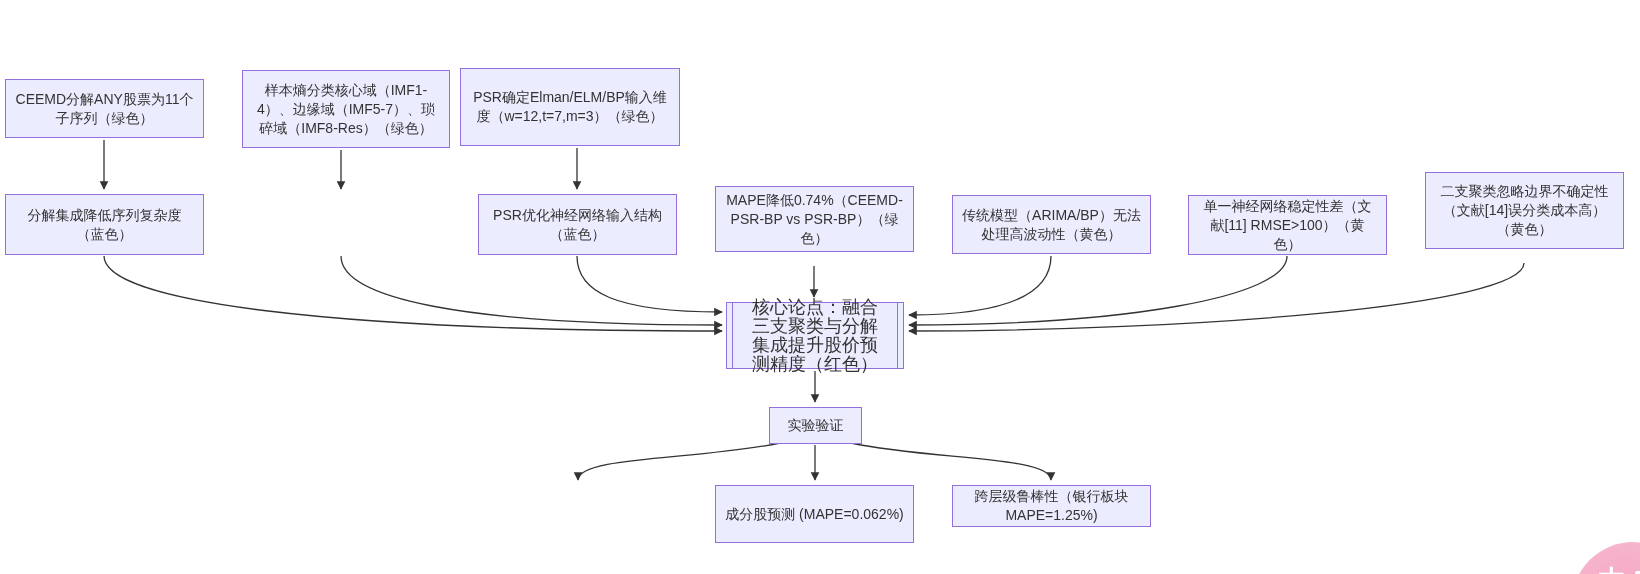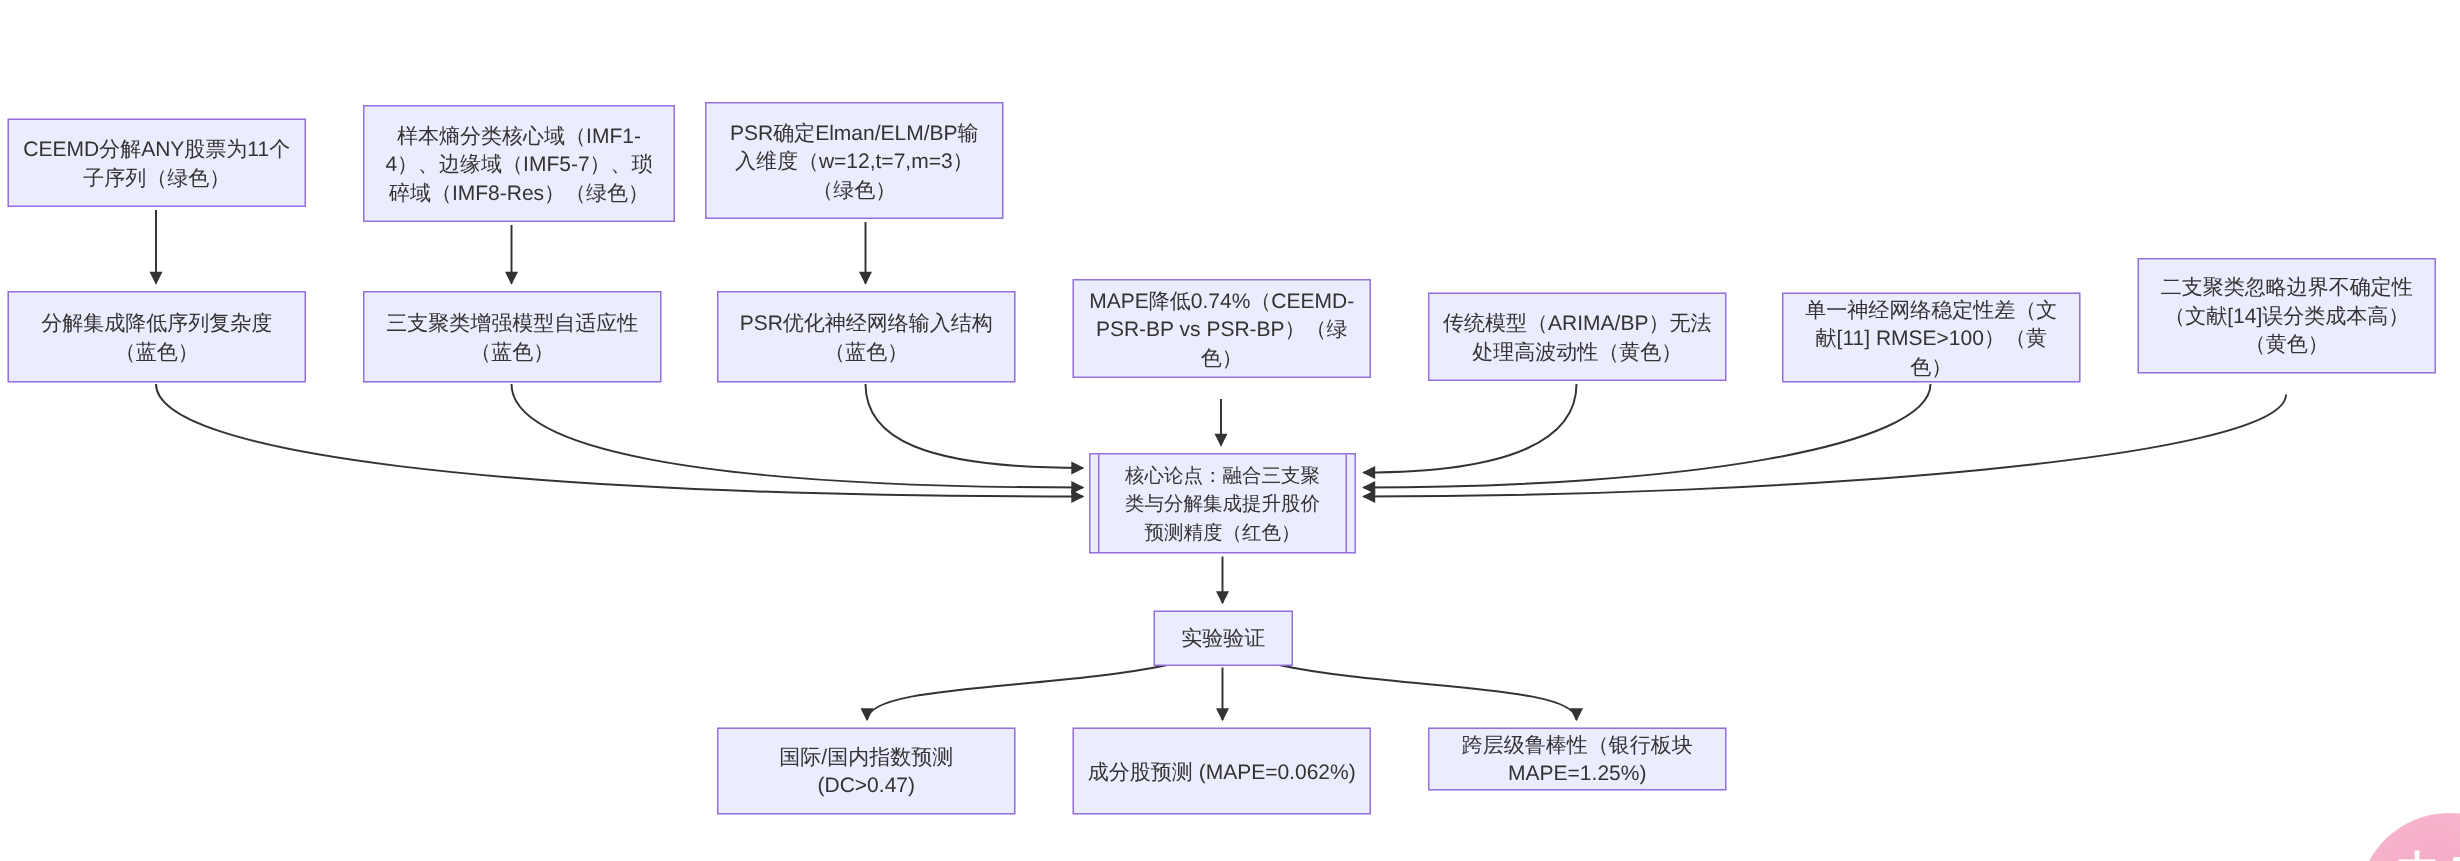--- a/index.html
+++ b/index.html
@@ -14,21 +14,21 @@
   .node{
     position:absolute;z-index:2;box-sizing:border-box;
     background:var(--node-fill,#ECECFF);
     border:1px solid var(--node-border,#9370DB);
     color:var(--text,#333333);
     display:flex;align-items:center;justify-content:center;
     text-align:center;font-size:14px;line-height:19px;
     padding:4px 9px;
   }
   .node .lbl{display:inline-block;}
-  .node.core{padding:4px 23px;font-size:13px;}
+  .node.core{padding:4px 23px;font-size:18px;}
   .sub-line{
     position:absolute;top:0;bottom:0;width:0;
     border-left:1px solid var(--node-border,#9370DB);
   }
   .sub-line.left{left:5px;}
   .sub-line.right{right:5px;}
   .translate-fab{
     position:absolute;z-index:3;left:1572px;top:512px;width:122px;height:122px;
     border-radius:50%;
     background:radial-gradient(circle at 42% 38%, var(--fab,#F5A9C6) 0%, #F7B6CE 55%, #FBD7E4 100%);
@@ -66,29 +66,26 @@
     <path class="edge" marker-end="url(#arrow)" d="M815,415 L815,450"></path>
     <path class="edge" marker-end="url(#arrow)" d="M851,413 C930,430 1051,426 1051,450"></path>
   </svg>
 
   <div class="node" style="left:5px;top:49px;width:199px;height:59px">
     <span class="lbl">CEEMD分解ANY股票为11个子序列（绿色）</span>
   </div>
   <div class="node" style="left:242px;top:40px;width:208px;height:78px">
     <span class="lbl">样本熵分类核心域（IMF1-4）、边缘域（IMF5-7）、琐碎域（IMF8-Res）（绿色）</span>
   </div>
-  <div class="node" style="left:470px;top:38px;width:199px;height:78px">
+  <div class="node" style="left:460px;top:38px;width:220px;height:78px">
     <span class="lbl">PSR确定Elman/ELM/BP输入维度（w=12,t=7,m=3）（绿色）</span>
   </div>
 
   <div class="node" style="left:5px;top:164px;width:199px;height:61px">
     <span class="lbl">分解集成降低序列复杂度（蓝色）</span>
-  </div>
-  <div class="node" style="left:242px;top:164px;width:199px;height:61px">
-    <span class="lbl">三支聚类增强模型自适应性（蓝色）</span>
   </div>
   <div class="node" style="left:478px;top:164px;width:199px;height:61px">
     <span class="lbl">PSR优化神经网络输入结构（蓝色）</span>
   </div>
   <div class="node" style="left:715px;top:156px;width:199px;height:66px">
     <span class="lbl">MAPE降低0.74%（CEEMD-PSR-BP vs PSR-BP）（绿色）</span>
   </div>
   <div class="node" style="left:952px;top:165px;width:199px;height:59px">
     <span class="lbl">传统模型（ARIMA/BP）无法处理高波动性（黄色）</span>
   </div>
@@ -102,23 +99,20 @@
   <div class="node core" style="left:726px;top:272px;width:178px;height:67px">
     <span class="sub-line left"></span>
     <span class="sub-line right"></span>
     <span class="lbl">核心论点：融合三支聚类与分解集成提升股价预测精度（红色）</span>
   </div>
 
   <div class="node" style="left:769px;top:377px;width:93px;height:37px">
     <span class="lbl">实验验证</span>
   </div>
 
-  <div class="node" style="left:478px;top:455px;width:199px;height:58px">
-    <span class="lbl">国际/国内指数预测 (DC&gt;0.47)</span>
-  </div>
   <div class="node" style="left:715px;top:455px;width:199px;height:58px">
     <span class="lbl">成分股预测 (MAPE=0.062%)</span>
   </div>
   <div class="node" style="left:952px;top:455px;width:199px;height:42px">
     <span class="lbl">跨层级鲁棒性（银行板块MAPE=1.25%)</span>
   </div>
 
   <div class="translate-fab">
     <span class="fab-label">中A</span>
   </div>

